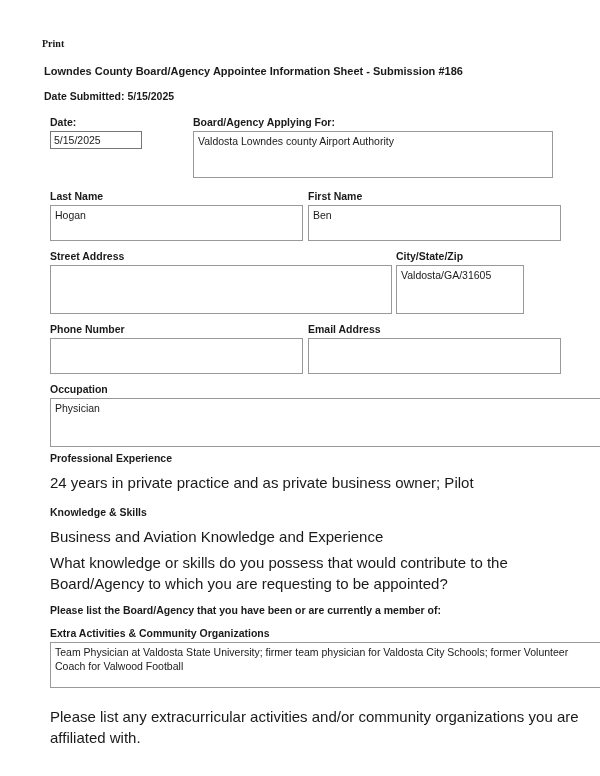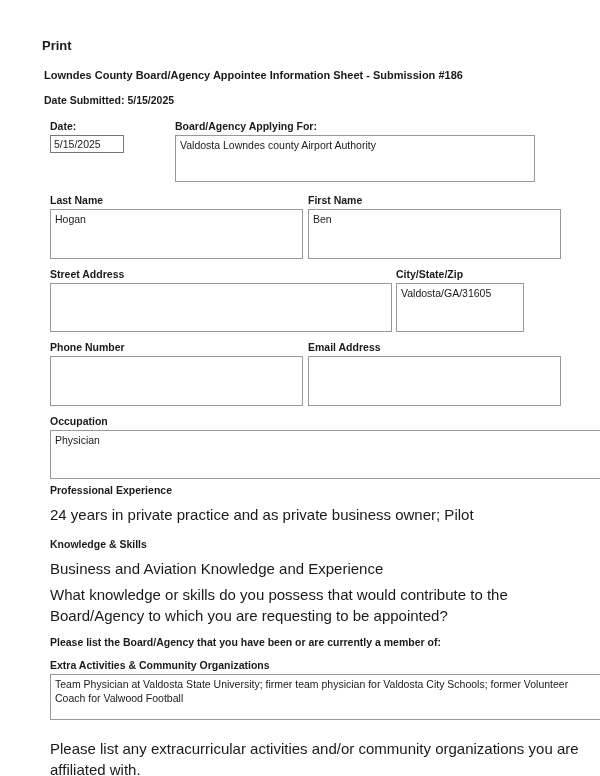--- a/index.html
+++ b/index.html
@@ -8,22 +8,23 @@
     position: relative;
     width: 600px;
     height: 776px;
     background: #ffffff;
     overflow: hidden;
     font-family: "Liberation Sans", "DejaVu Sans", sans-serif;
     color: #1a1a1a;
   }
   .print-label {
     margin: 38px 0 0 42px;
-    font-size: 13px;
+    font-size: 10px;
     font-weight: 700;
+    font-family: Liberation Serif, serif;
   }
   .title {
     margin: 16px 0 4px 44px;
     font-size: 11px;
     font-weight: 700;
   }
   .submitted {
     margin: 13px 0 0 44px;
     font-size: 10.5px;
     font-weight: 700;
@@ -52,34 +53,34 @@
     font-family: "Liberation Sans", "DejaVu Sans", sans-serif;
     font-size: 10.5px;
     line-height: 1.3;
     color: #1a1a1a;
   }
 
   .r1 { margin-top: 14px; }
   .c-date .label { margin-bottom: 2px; }
   .date-input {
     display: block;
-    width: 74px;
+    width: 92px;
     height: 18px;
     border: 1px solid #777;
     padding: 1px 3px;
     font-family: "Liberation Sans", "DejaVu Sans", sans-serif;
     font-size: 10.5px;
     color: #1a1a1a;
     background: #fff;
   }
   .c-board { margin-left: 51px; }
   .board-box { width: 360px; height: 47px; }
 
   .r2 { margin-top: 12px; }
-  .half-box { width: 253px; height: 50px; }
+  .half-box { width: 253px; height: 36px; }
   .col-right { margin-left: 5px; }
 
   .r3 { margin-top: 9px; }
   .street-box { width: 342px; height: 49px; }
   .c-city { margin-left: 4px; }
   .city-box { width: 128px; height: 49px; }
 
   .r4 { margin-top: 9px; }
 
   .r5 { margin-top: 9px; display: block; }

